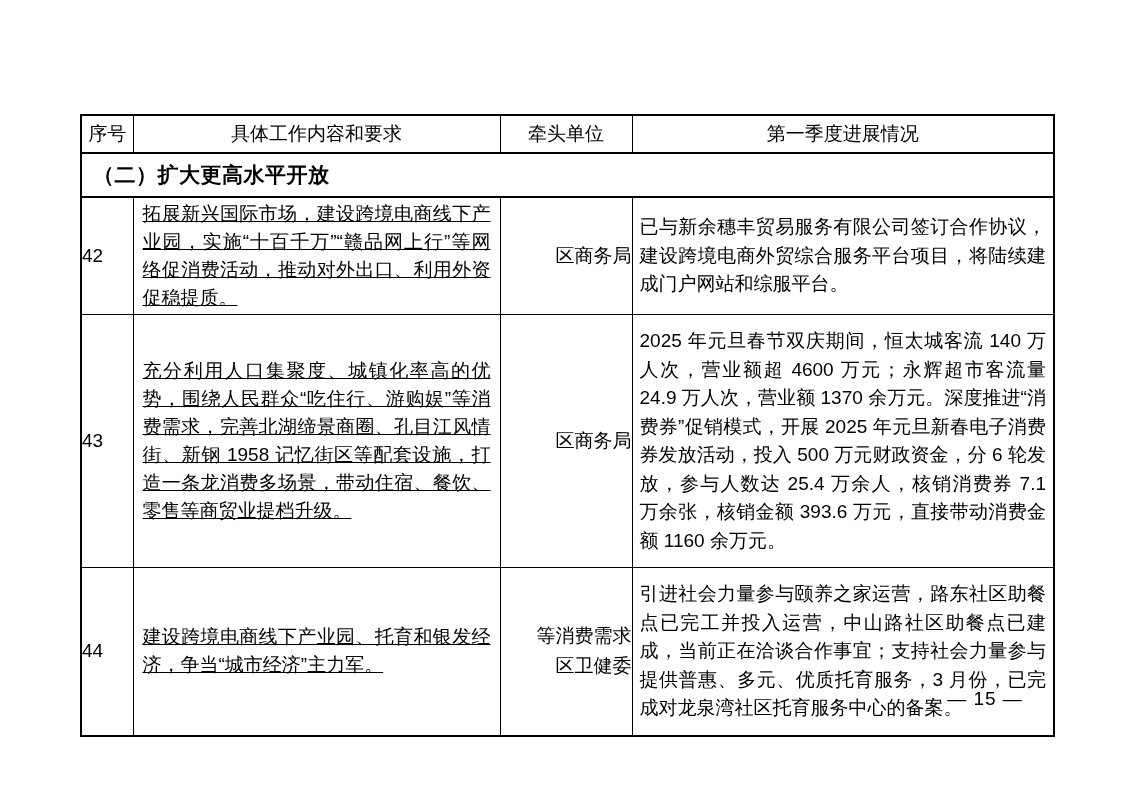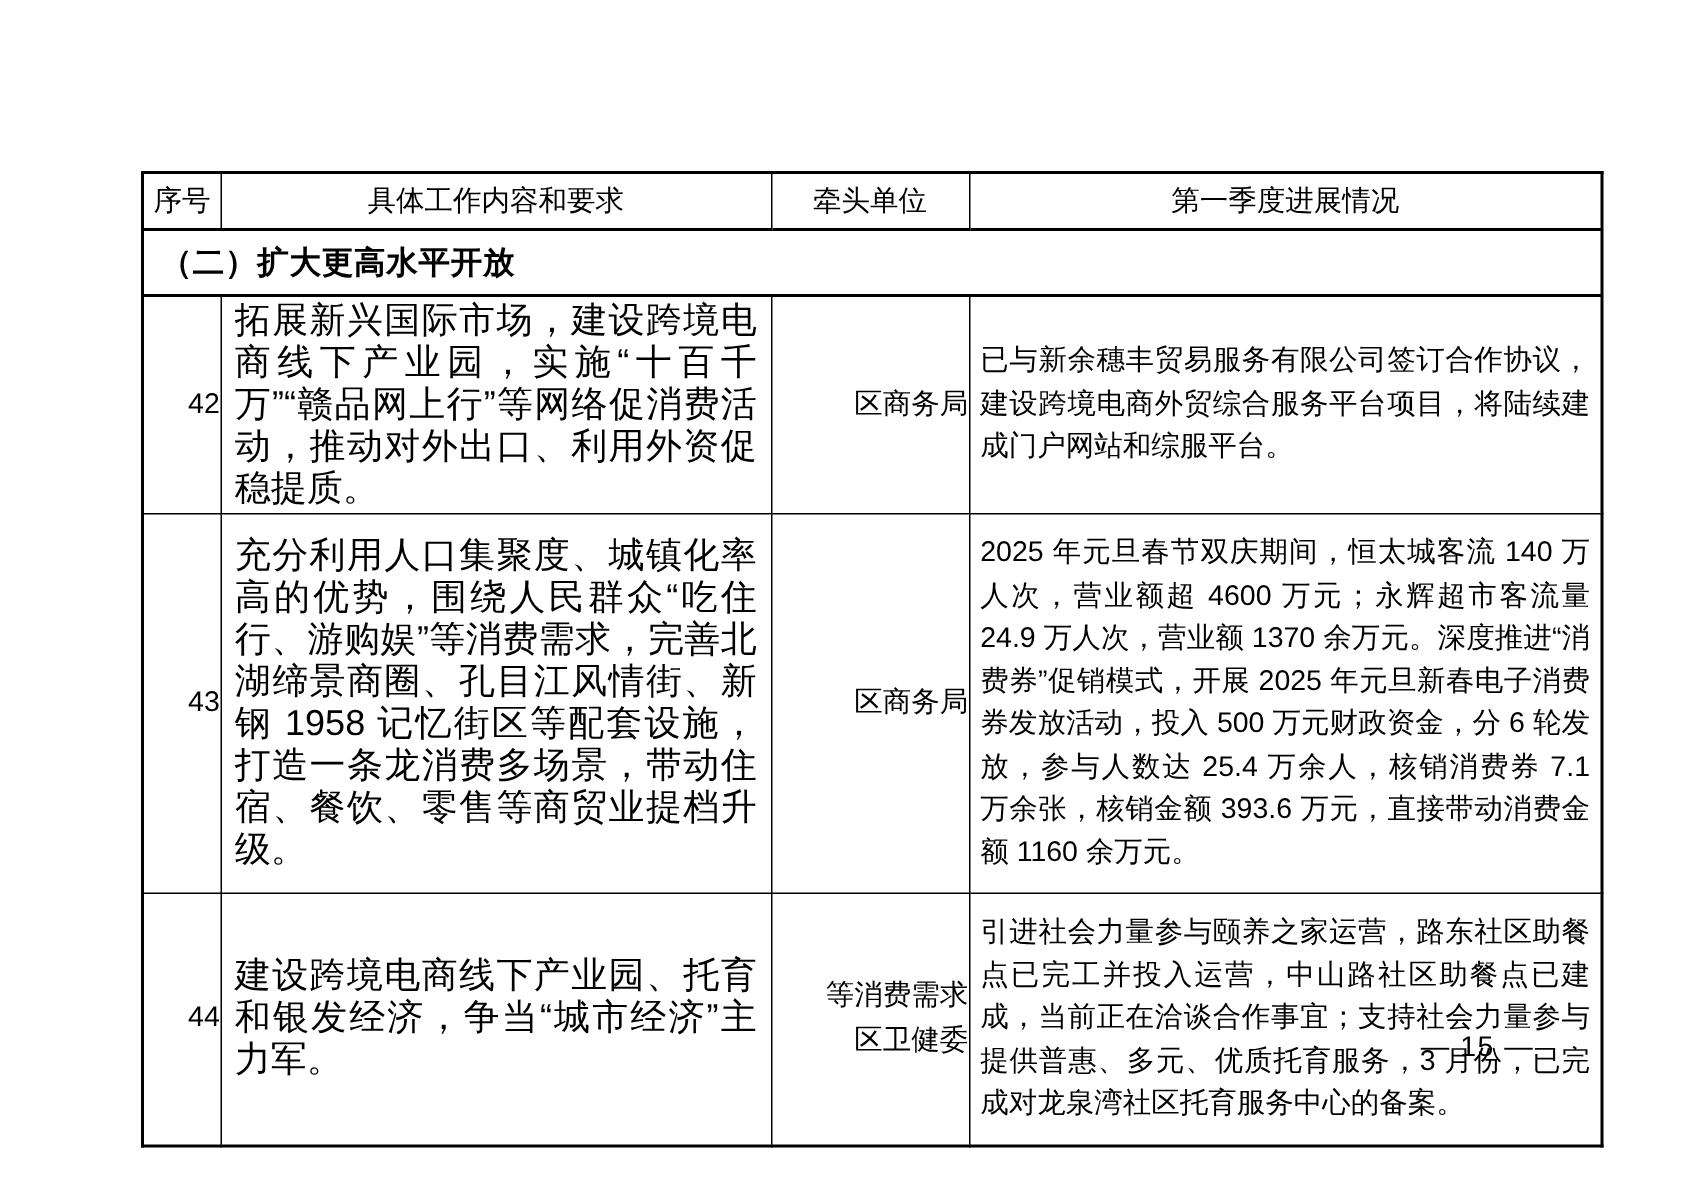--- a/index.html
+++ b/index.html
@@ -15,21 +15,21 @@
     color: #000000;
     overflow: hidden;
   }
   .sheet {
     position: absolute;
     inset: 0;
     background: #ffffff;
   }
   table.progress-table {
     position: absolute;
-    left: 94px;
+    left: 80px;
     top: 114px;
     width: 973px;
     border-collapse: collapse;
     table-layout: fixed;
     border: 2px solid #000;
   }
   .progress-table th,
   .progress-table td {
     border: 1px solid #000;
     vertical-align: middle;
@@ -46,28 +46,29 @@
   tr.section-row td {
     height: 42px;
     font-size: 21px;
     font-weight: bold;
     text-align: left;
     padding-left: 11px;
     letter-spacing: 0.5px;
     border-bottom-width: 2px;
   }
   td.no-cell {
-    text-align: right;
+    text-align: left;
     font-size: 19px;
   }
   td.task-cell {
-    font-size: 24px;
+    font-size: 19px;
     line-height: 28px;
     padding: 2px 9px;
     text-align: justify;
+    text-decoration: underline;
   }
   td.unit-cell {
     text-align: right;
     font-size: 19px;
     line-height: 30px;
     white-space: pre-line;
   }
   td.progress-cell {
     font-size: 19px;
     line-height: 28.5px;

